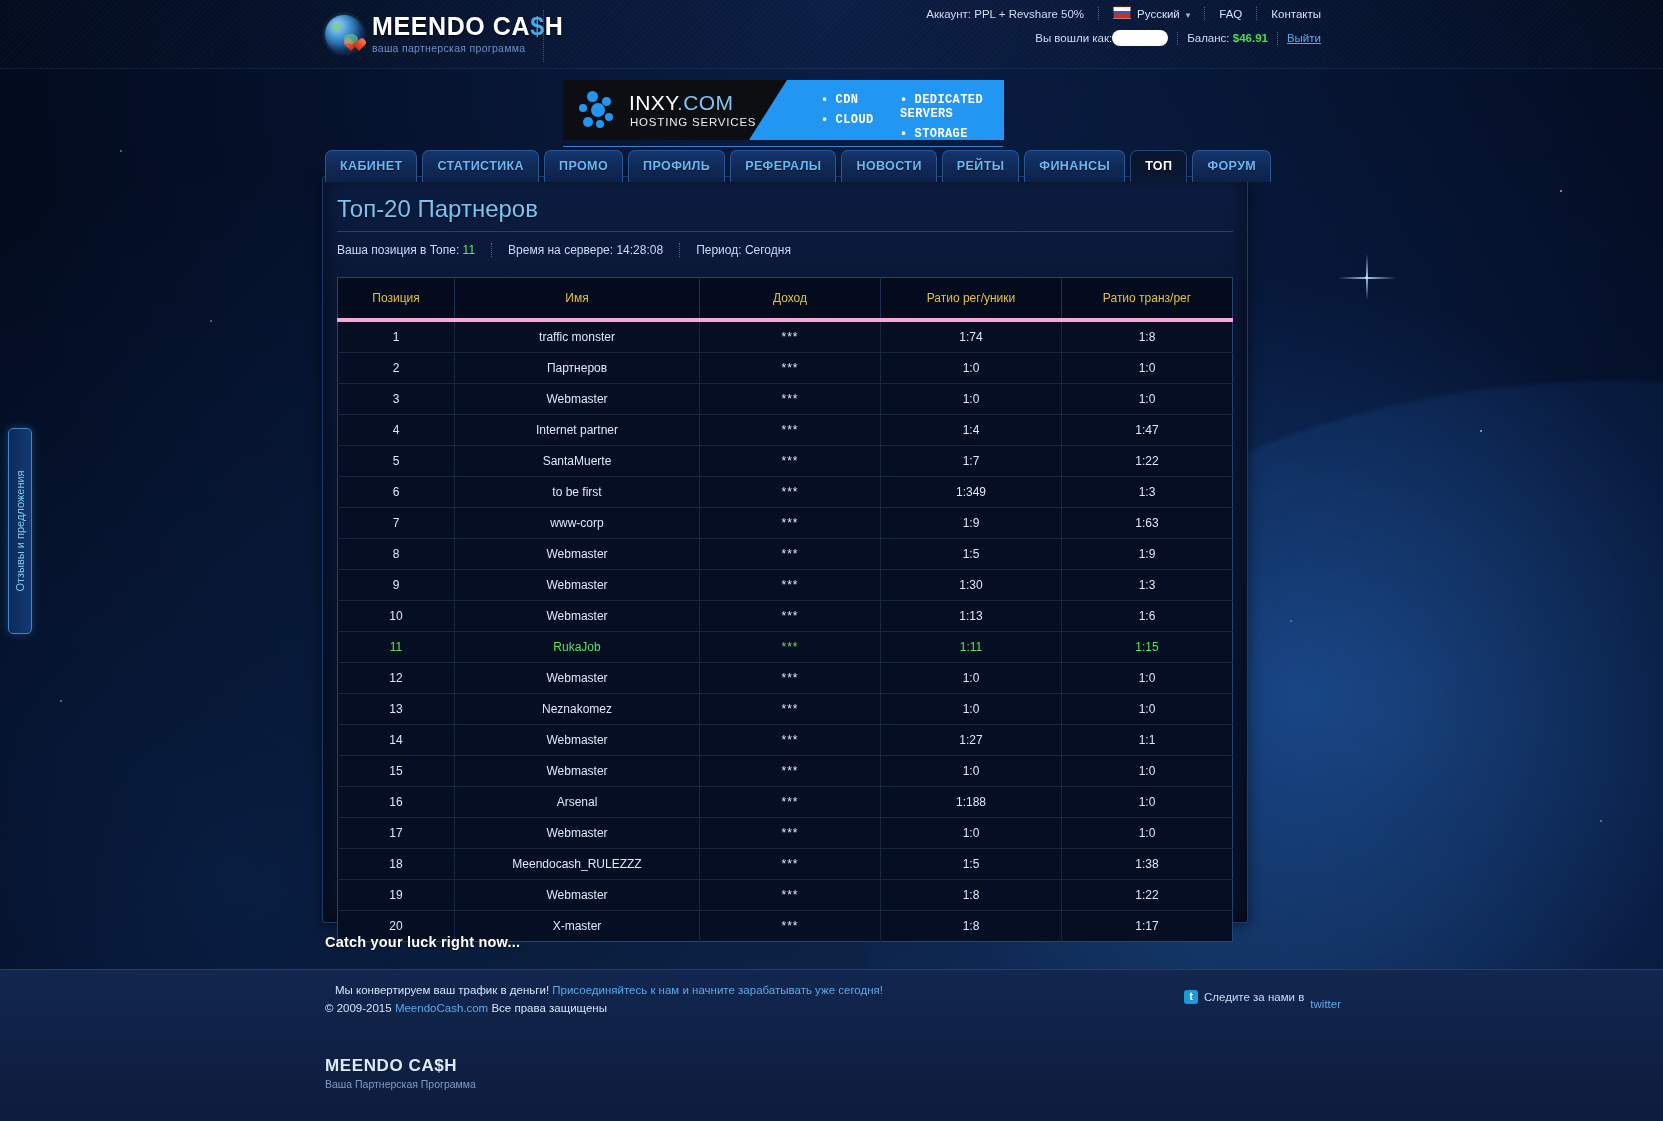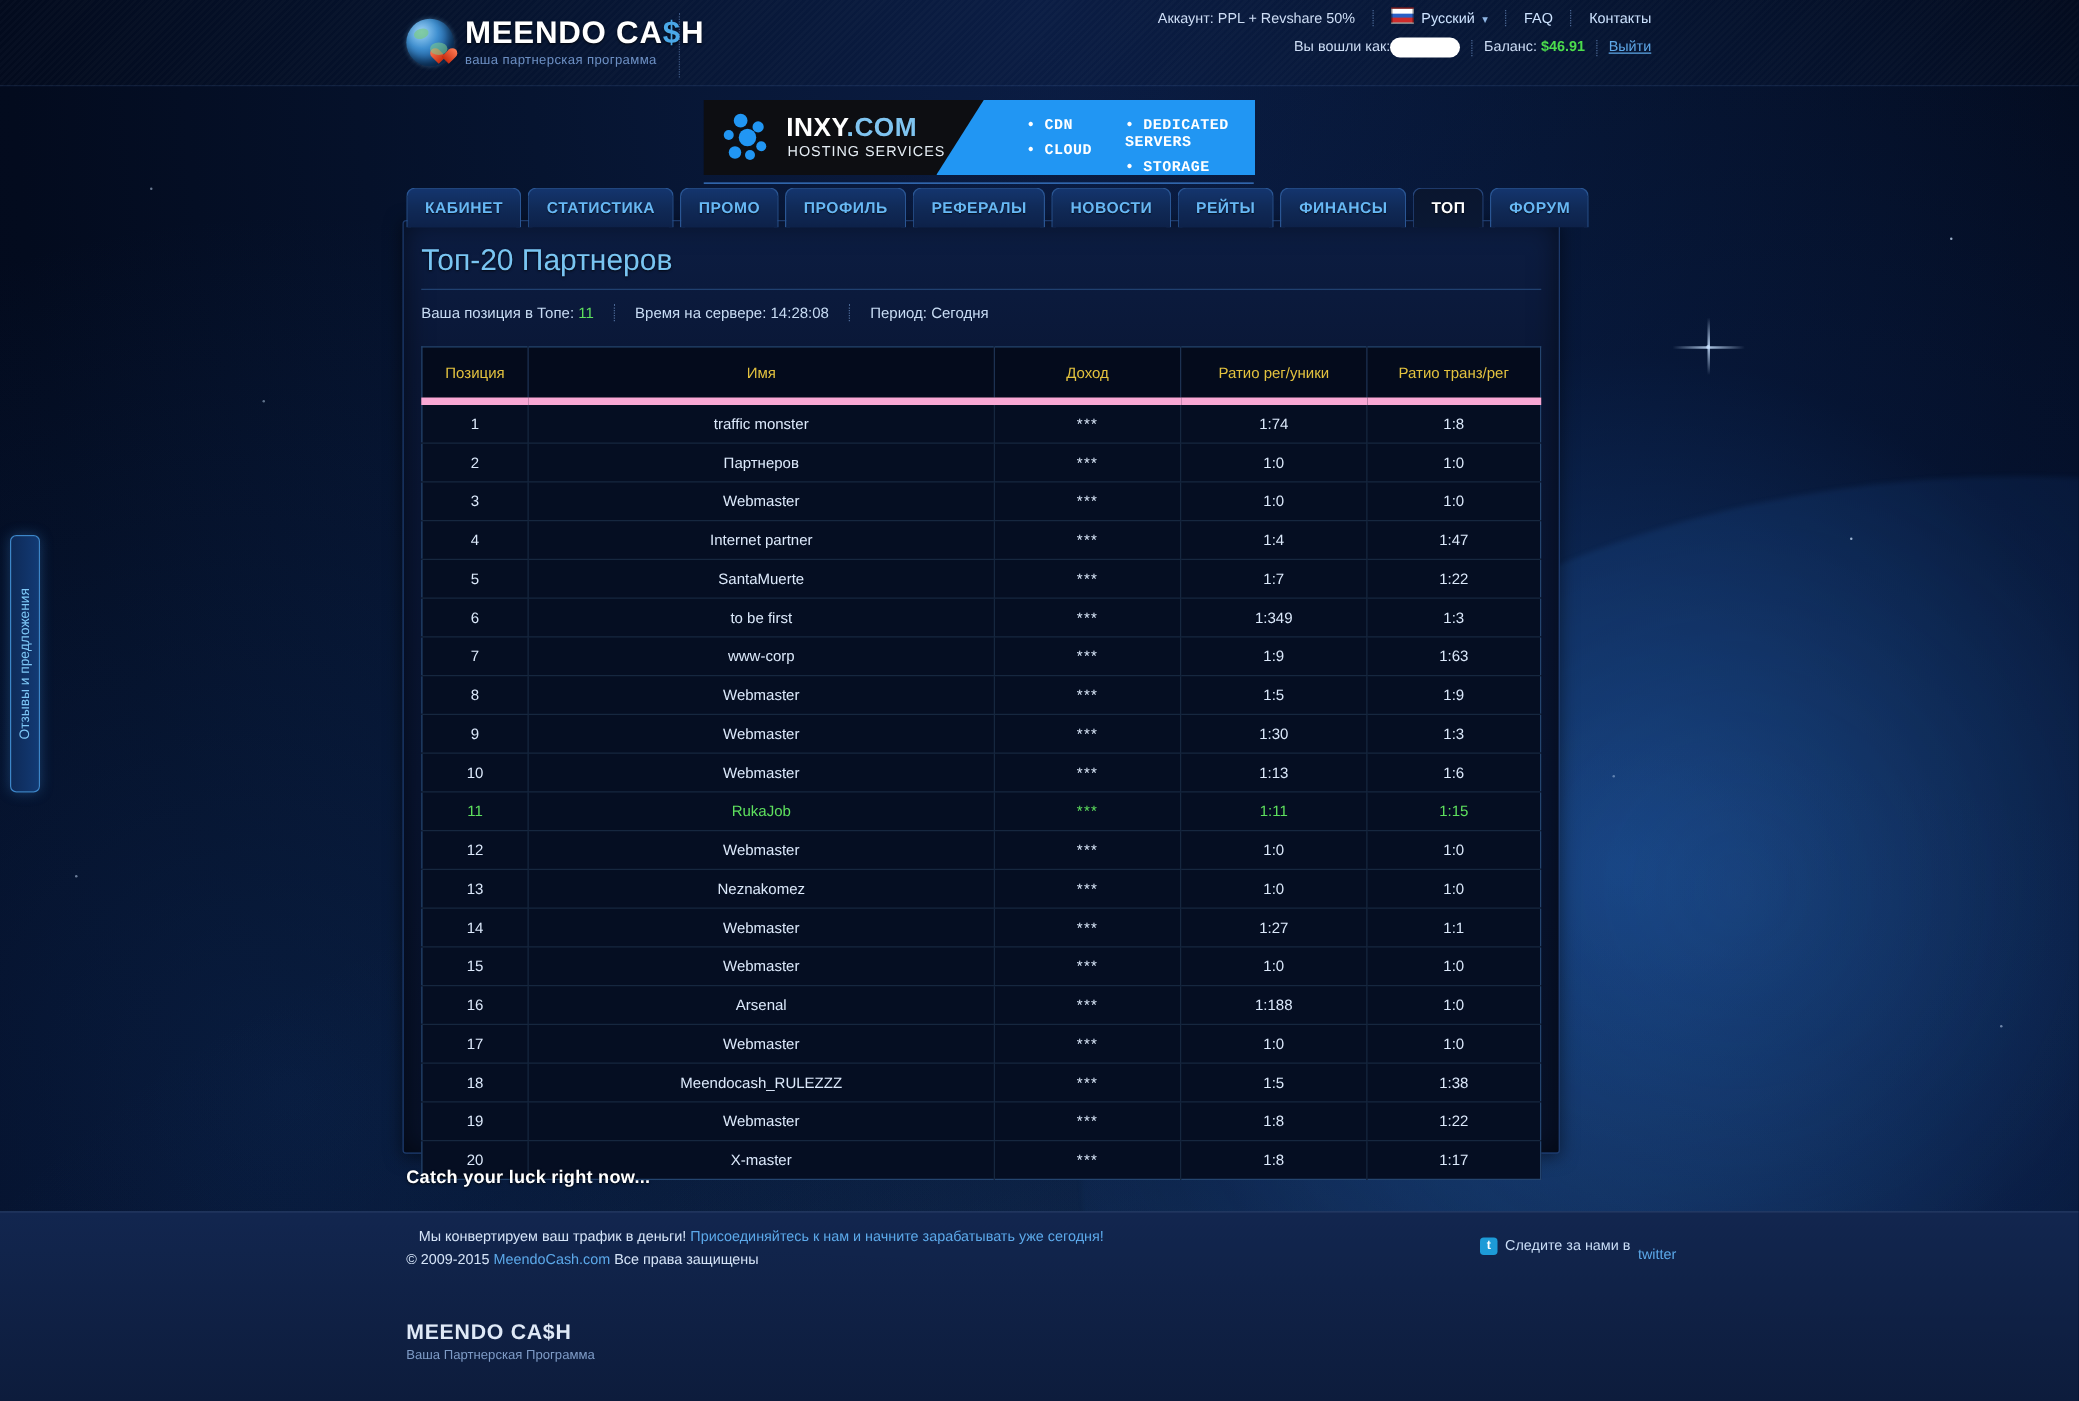--- a/index.html
+++ b/index.html
@@ -71,21 +71,21 @@
   .redact{display:inline-block;width:56px;height:16px;background:#fff;border-radius:10px;vertical-align:-4px;}
 
   
   .banner{position:absolute;left:563px;top:80px;width:441px;height:60px;overflow:hidden;background:#0f1014;}
   .banner .left{position:absolute;left:0;top:0;width:250px;height:60px;background:#0d0e12;}
   .banner .slant{position:absolute;left:186px;top:0;width:300px;height:60px;background:#2196f3;
     clip-path:polygon(38px 0,100% 0,100% 100%,0 100%);}
   .banner .bubble{position:absolute;left:16px;top:11px;width:38px;height:38px;}
   .banner .bubble i{position:absolute;display:block;border-radius:50%;background:#2196f3;}
   .banner .name{position:absolute;left:66px;top:11px;font-size:21px;font-weight:bold;color:#fff;letter-spacing:.4px;}
-  .banner .name span{color:#7fc4f0;font-weight:bold;}
+  .banner .name span{color:#7fc4f0;font-weight:normal;}
   .banner .sub{position:absolute;left:67px;top:36px;font-size:11.5px;color:#e6eef5;letter-spacing:.8px;}
   .banner ul{position:absolute;margin:0;padding:0;list-style:none;color:#fff;font-weight:bold;font-size:12px;letter-spacing:.4px;}
   .banner ul li{margin:0 0 6px 0;font-family:Liberation Mono, monospace;}
   .banner ul li::before{content:"•";margin-right:7px;}
   .banner .c1{left:258px;top:13px;}
   .banner .c2{left:337px;top:13px;}
 
   
   .navline{position:absolute;left:563px;top:146px;width:440px;border-top:1px solid #3e7fd0;}
   .tabs{position:absolute;left:325px;top:150px;display:flex;gap:5px;align-items:flex-end;z-index:6;}
@@ -109,22 +109,22 @@
     text-shadow:0 1px 2px rgba(0,0,0,.8);}
   .panel .titlerule{position:absolute;left:14px;right:14px;top:54px;border-top:1px solid #20406f;}
   .meta{position:absolute;left:14px;top:66px;display:flex;align-items:center;font-size:12px;color:#c8dcf4;}
   .meta .sep{border-left:1px dotted rgba(130,170,225,.55);height:14px;margin:0 16px;}
   .meta .pos{color:#5ee05e;}
 
   
   table.top{position:absolute;left:14px;top:100px;width:896px;border-collapse:collapse;
     background:#050e22;border:1px solid #24456f;}
   table.top th{
-    color:#e3c23f;font-weight:normal;font-size:12px;padding:13px 6px;
-    background:#040b1c;border-right:1px solid #1d3252;border-bottom:6px solid #f9a8d4;
+    color:#e3c23f;font-weight:normal;font-size:12px;padding:13px 22px;
+    background:#040b1c;border-right:1px solid #1d3252;border-bottom:4px solid #f9a8d4;
   }
   table.top th:last-child{border-right:none;}
   table.top td{
     font-size:12px;color:#dce9fb;padding:8px 6px;text-align:center;
     border-right:1px solid #16273f;border-bottom:1px solid #16273f;
     height:13px;
   }
   table.top td:last-child{border-right:none;}
   table.top tr:last-child td{border-bottom:none;}
   table.top tr.me td{color:#5ee05e;}

